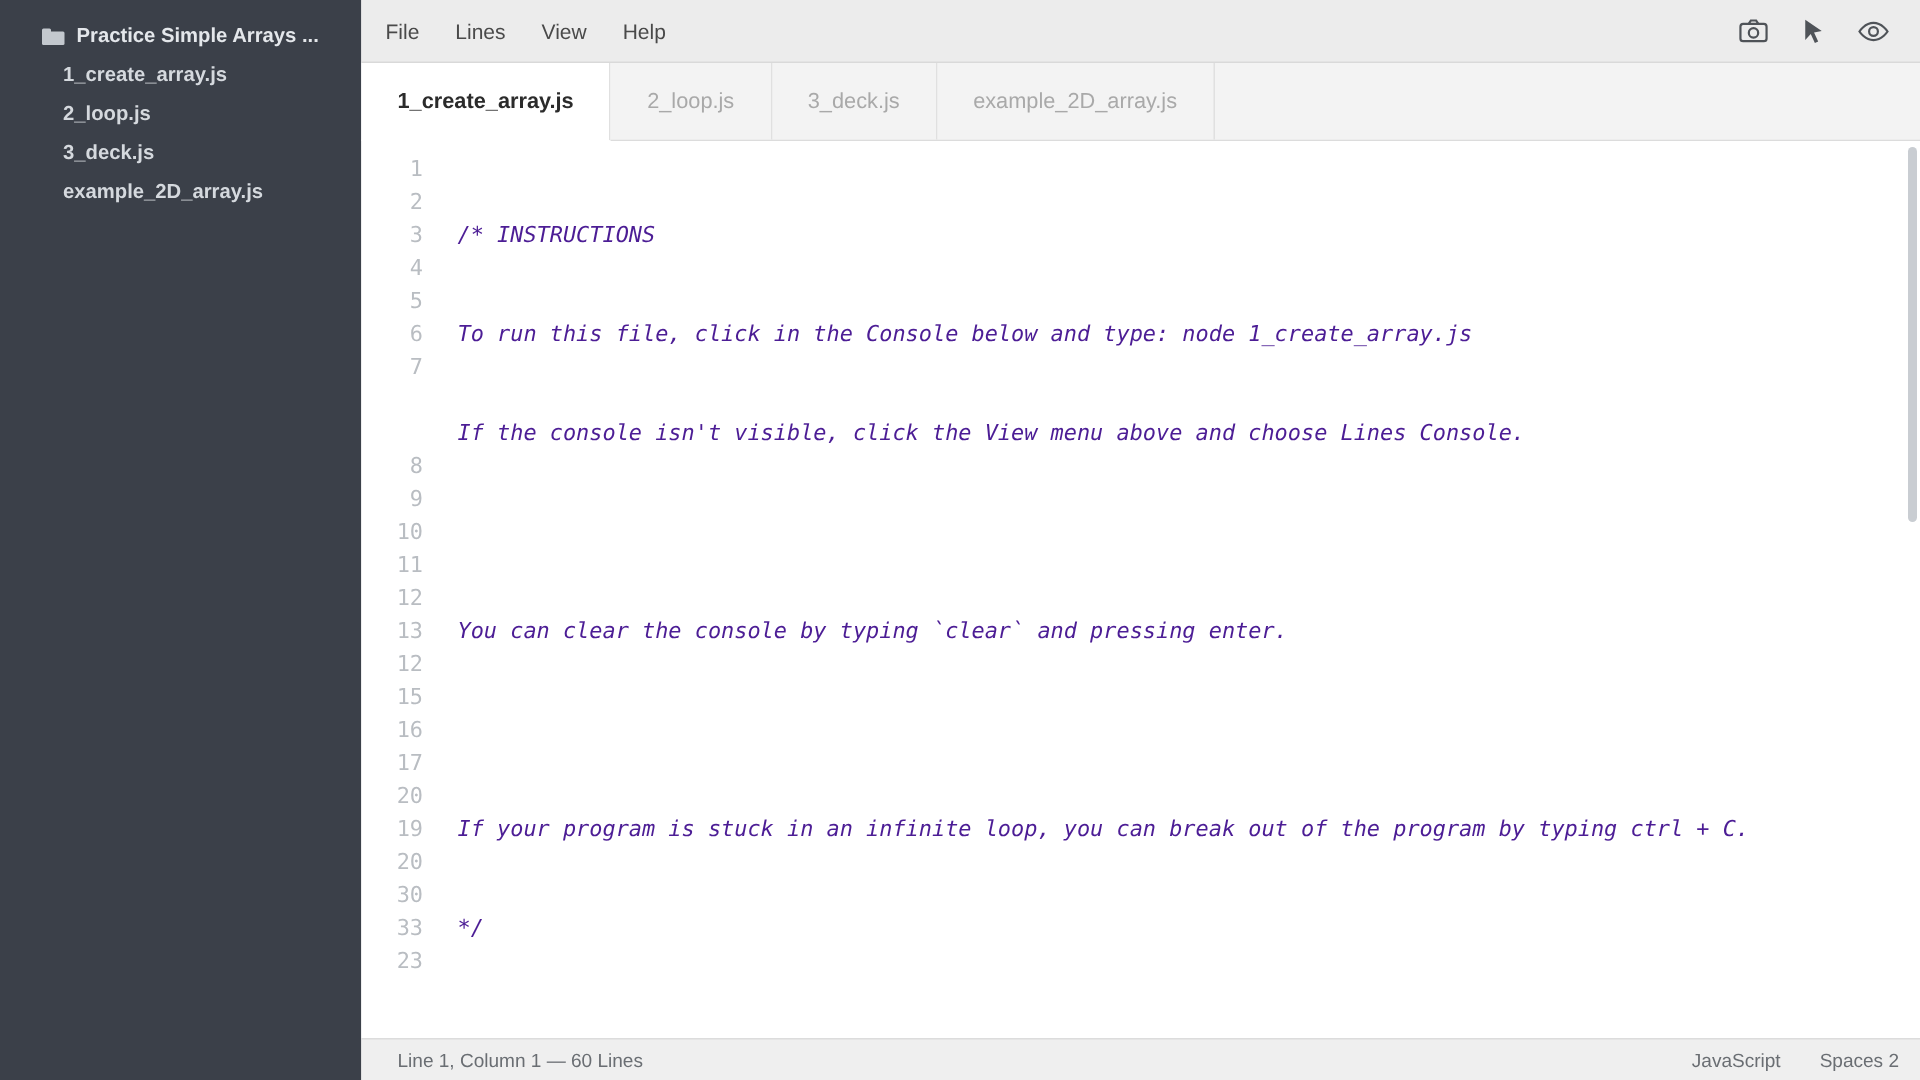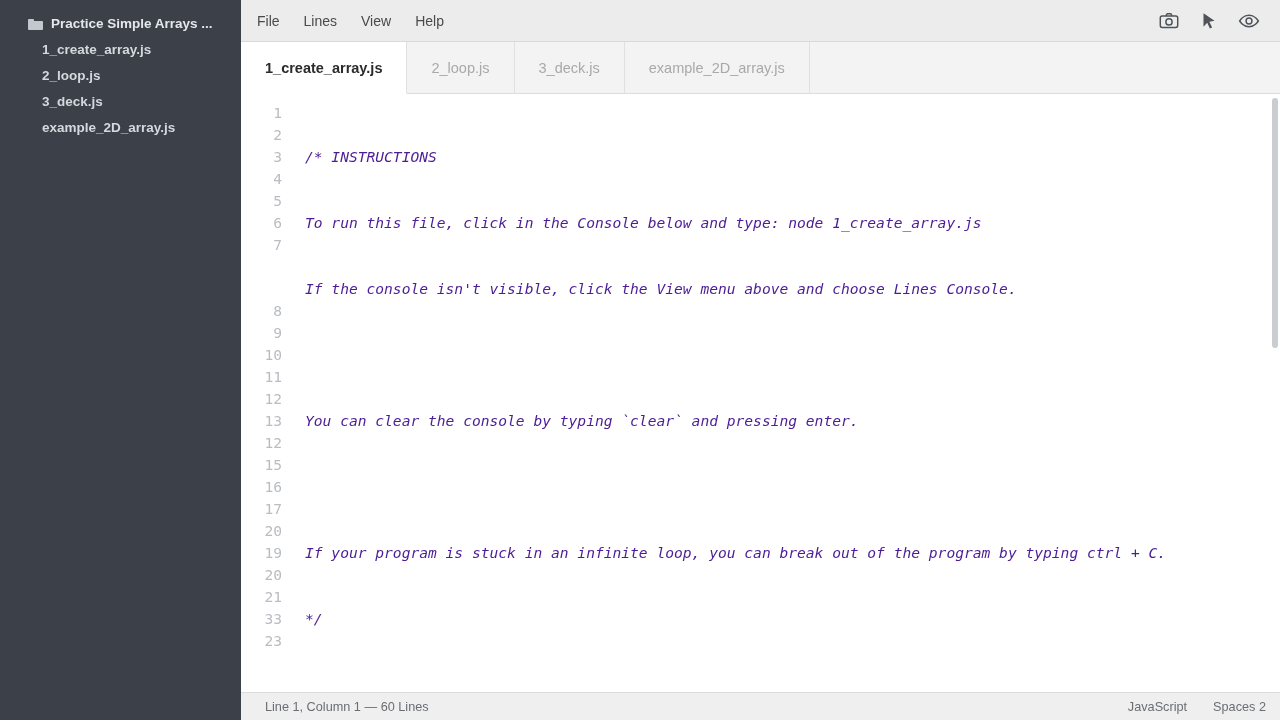--- a/index.html
+++ b/index.html
@@ -275,21 +275,21 @@
           <div>11</div>
           <div>12</div>
           <div>13</div>
           <div>12</div>
           <div>15</div>
           <div>16</div>
           <div>17</div>
           <div>20</div>
           <div>19</div>
           <div>20</div>
-          <div>21</div>
+          <div>30</div>
           <div>33</div>
           <div>23</div>
           <div style="height:44px"></div>
 
         </div>
         <div class="code">
           <div>/* INSTRUCTIONS</div>
           <div>To run this file, click in the Console below and type: node 1_create_array.js</div>
           <div>If the console isn't visible, click the View menu above and choose Lines Console.</div>
           <div></div>

